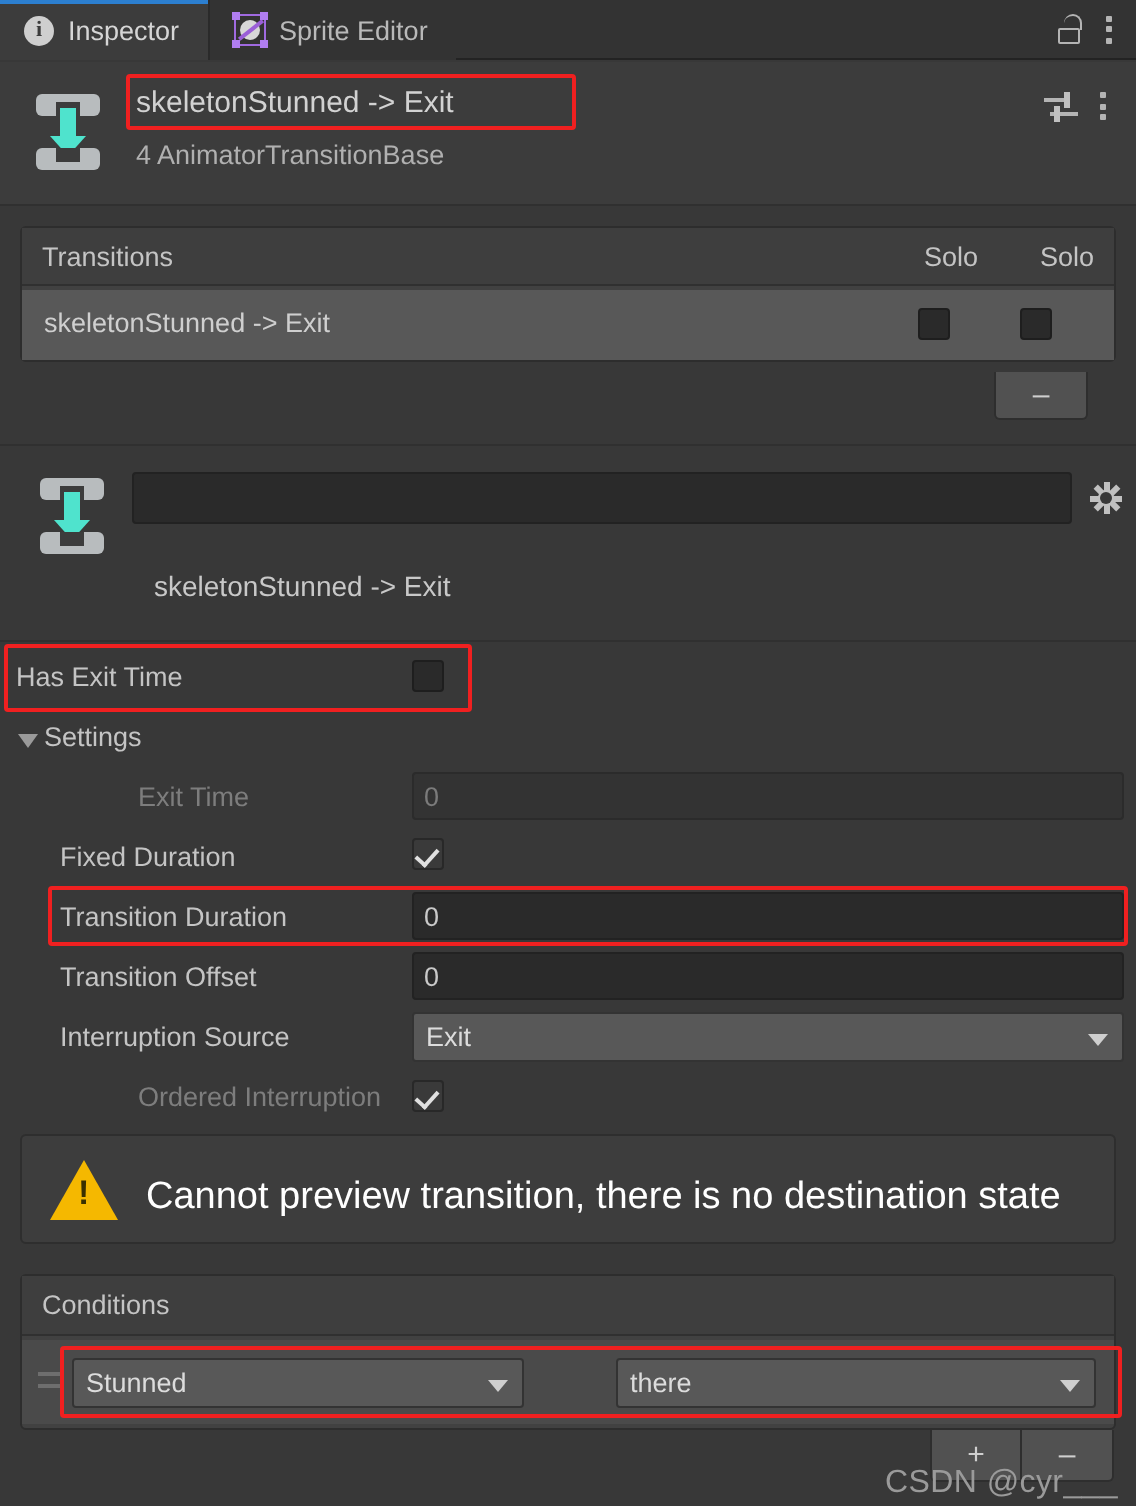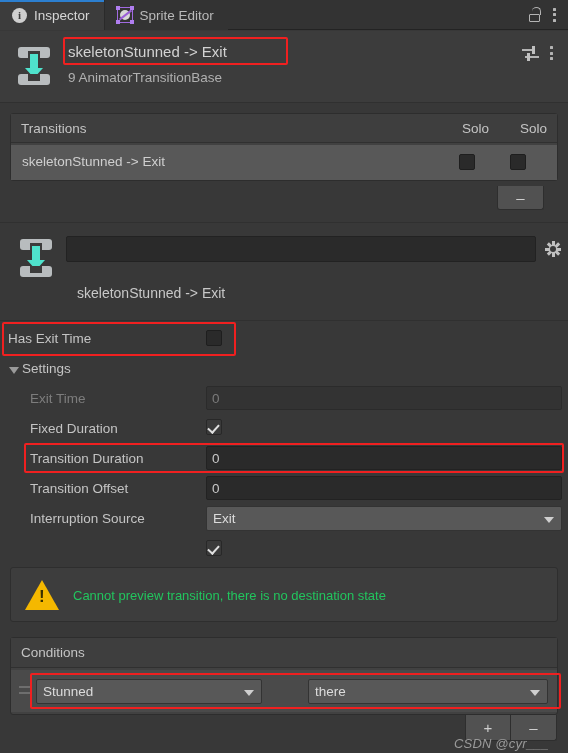--- a/index.html
+++ b/index.html
@@ -132,21 +132,21 @@
   .panel {
     position: absolute; background: #414141;
     border: 1px solid #2d2d2d; border-radius: 3px;
   }
   .panel-header {
     position: absolute; background: #3e3e3e;
     border-bottom: 1px solid #303030;
     display: flex; align-items: center;
   }
   .label { color: #c4c4c4; font-size: 13.5px; }
-  .label-dim { color: #7d7d7d; font-size: 13.5px; }
+  .label-dim { color: #7d7d7d; font-size: 13.5px; margin-left: 39px; }
 
   
   .tr-list-row {
     position: absolute; background: #585858;
     display: flex; align-items: center;
   }
   .tr-row-label { position: absolute; font-size: 13.5px; color: #cfcfcf; }
   .cb {
     position: absolute; width: 16px; height: 16px;
     background: #2a2a2a; border: 1px solid #1e1e1e; border-radius: 2px;
@@ -198,21 +198,21 @@
   }
   .warn-tri {
     position: absolute; width: 0; height: 0;
     border-left: 17px solid transparent; border-right: 17px solid transparent;
     border-bottom: 30px solid #f5b800;
   }
   .warn-ex {
     position: absolute; color: #3a3000; font-size: 17px; font-weight: bold;
     font-family: "Liberation Sans", sans-serif; line-height: 1;
   }
-  .warn-text { position: absolute; font-size: 13px; color: #22c55e; }
+  .warn-text { position: absolute; font-size: 19px; color: #ffffff; }
 
   
   .cond-row { position: absolute; background: #4a4a4a; }
   .drag-handle { position: absolute; width: 13px; }
   .drag-handle i { display: block; height: 2px; background: #6e6e6e; margin-bottom: 4px; }
 
   .gear { position: absolute; width: 16px; height: 16px; }
   .gear .c { position: absolute; left: 4px; top: 4px; width: 8px; height: 8px; border-radius: 50%; border: 2px solid #c0c0c0; }
   .gear .t { position: absolute; left: 7px; top: 0px; width: 3px; height: 16px; background: #c0c0c0; }
   .gear .t2 { position: absolute; left: 0px; top: 7px; width: 16px; height: 3px; background: #c0c0c0; }
@@ -220,22 +220,22 @@
   .gear .t4 { position: absolute; left: 7px; top: 0px; width: 3px; height: 16px; background: #c0c0c0; transform: rotate(-45deg); }
   .gear .hole { position: absolute; left: 5px; top: 5px; width: 6px; height: 6px; border-radius: 50%; background: #383838; z-index: 3; }
 
   
   .redbox {
     position: absolute; border: 2px solid #f02020; border-radius: 2px;
     pointer-events: none;
   }
 
   .watermark {
-    position: absolute; right: 19px; bottom: 2px;
-    font-size: 13px; color: #9a9a9a; letter-spacing: 0.2px; font-style: italic;
+    position: absolute; right: 9px; bottom: 2px;
+    font-size: 16px; color: #9a9a9a; letter-spacing: 0.2px;
   }
   .divider { position: absolute; background: #303030; height: 1px; }
 </style>
 </head>
 <body>
 
 <div class="root">
 
   <div class="tabbar">
     <div class="tab active">
@@ -271,21 +271,21 @@
   <div class="obj-header">
     <div class="trans-icon" style="left:14px; top:15px;">
       <span class="bar top"></span>
         <span class="notch t"></span>
       <span class="shaft"></span>
         <span class="head"></span>
       <span class="bar bot"></span>
         <span class="notch b"></span>
     </div>
     <div class="obj-title" style="left:68px; top:12px;">skeletonStunned -&gt; Exit</div>
-    <div class="obj-sub" style="left:68px; top:39px;">9 AnimatorTransitionBase</div>
+    <div class="obj-sub" style="left:68px; top:39px;">4 AnimatorTransitionBase</div>
     <span class="icon-preset" style="left:522px; top:15px;">
       <span class="ln l1"></span>
         <span class="k k1"></span>
       <span class="ln l2"></span>
         <span class="k k2"></span>
     </span>
     <span class="icon-kebab" style="position:absolute; left:549px; top:15px;">
         <i></i>
         <i></i>
         <i></i>
@@ -348,20 +348,21 @@
 
   <div class="label" style="position:absolute; left:30px; top:481px;">Transition Offset</div>
   <div class="field" style="left:206px; top:476px; width:356px; height:24px;">0</div>
 
   <div class="label" style="position:absolute; left:30px; top:511px;">Interruption Source</div>
   <div class="dropdown" style="left:206px; top:506px; width:356px; height:25px;">
     <span>Exit</span>
     <span class="dd-arrow"></span>
   </div>
 
+  <div class="label-dim" style="position:absolute; left:30px; top:541px; width:176px; overflow:hidden; white-space:nowrap;">Ordered Interruption</div>
   <span class="cb checked light" style="left:206px; top:540px;"></span>
 
   <div class="warnbox" style="left:10px; top:567px; width:548px; height:55px;">
     <span class="warn-tri" style="left:14px; top:12px;"></span>
     <span class="warn-ex" style="left:28px; top:20px;">!</span>
     <span class="warn-text" style="left:62px; top:20px;">Cannot preview transition, there is no destination state</span>
   </div>
 
   <div class="panel" style="left:10px; top:637px; width:548px; height:78px;"></div>
   <div class="panel-header" style="left:11px; top:638px; width:546px; height:30px;">

